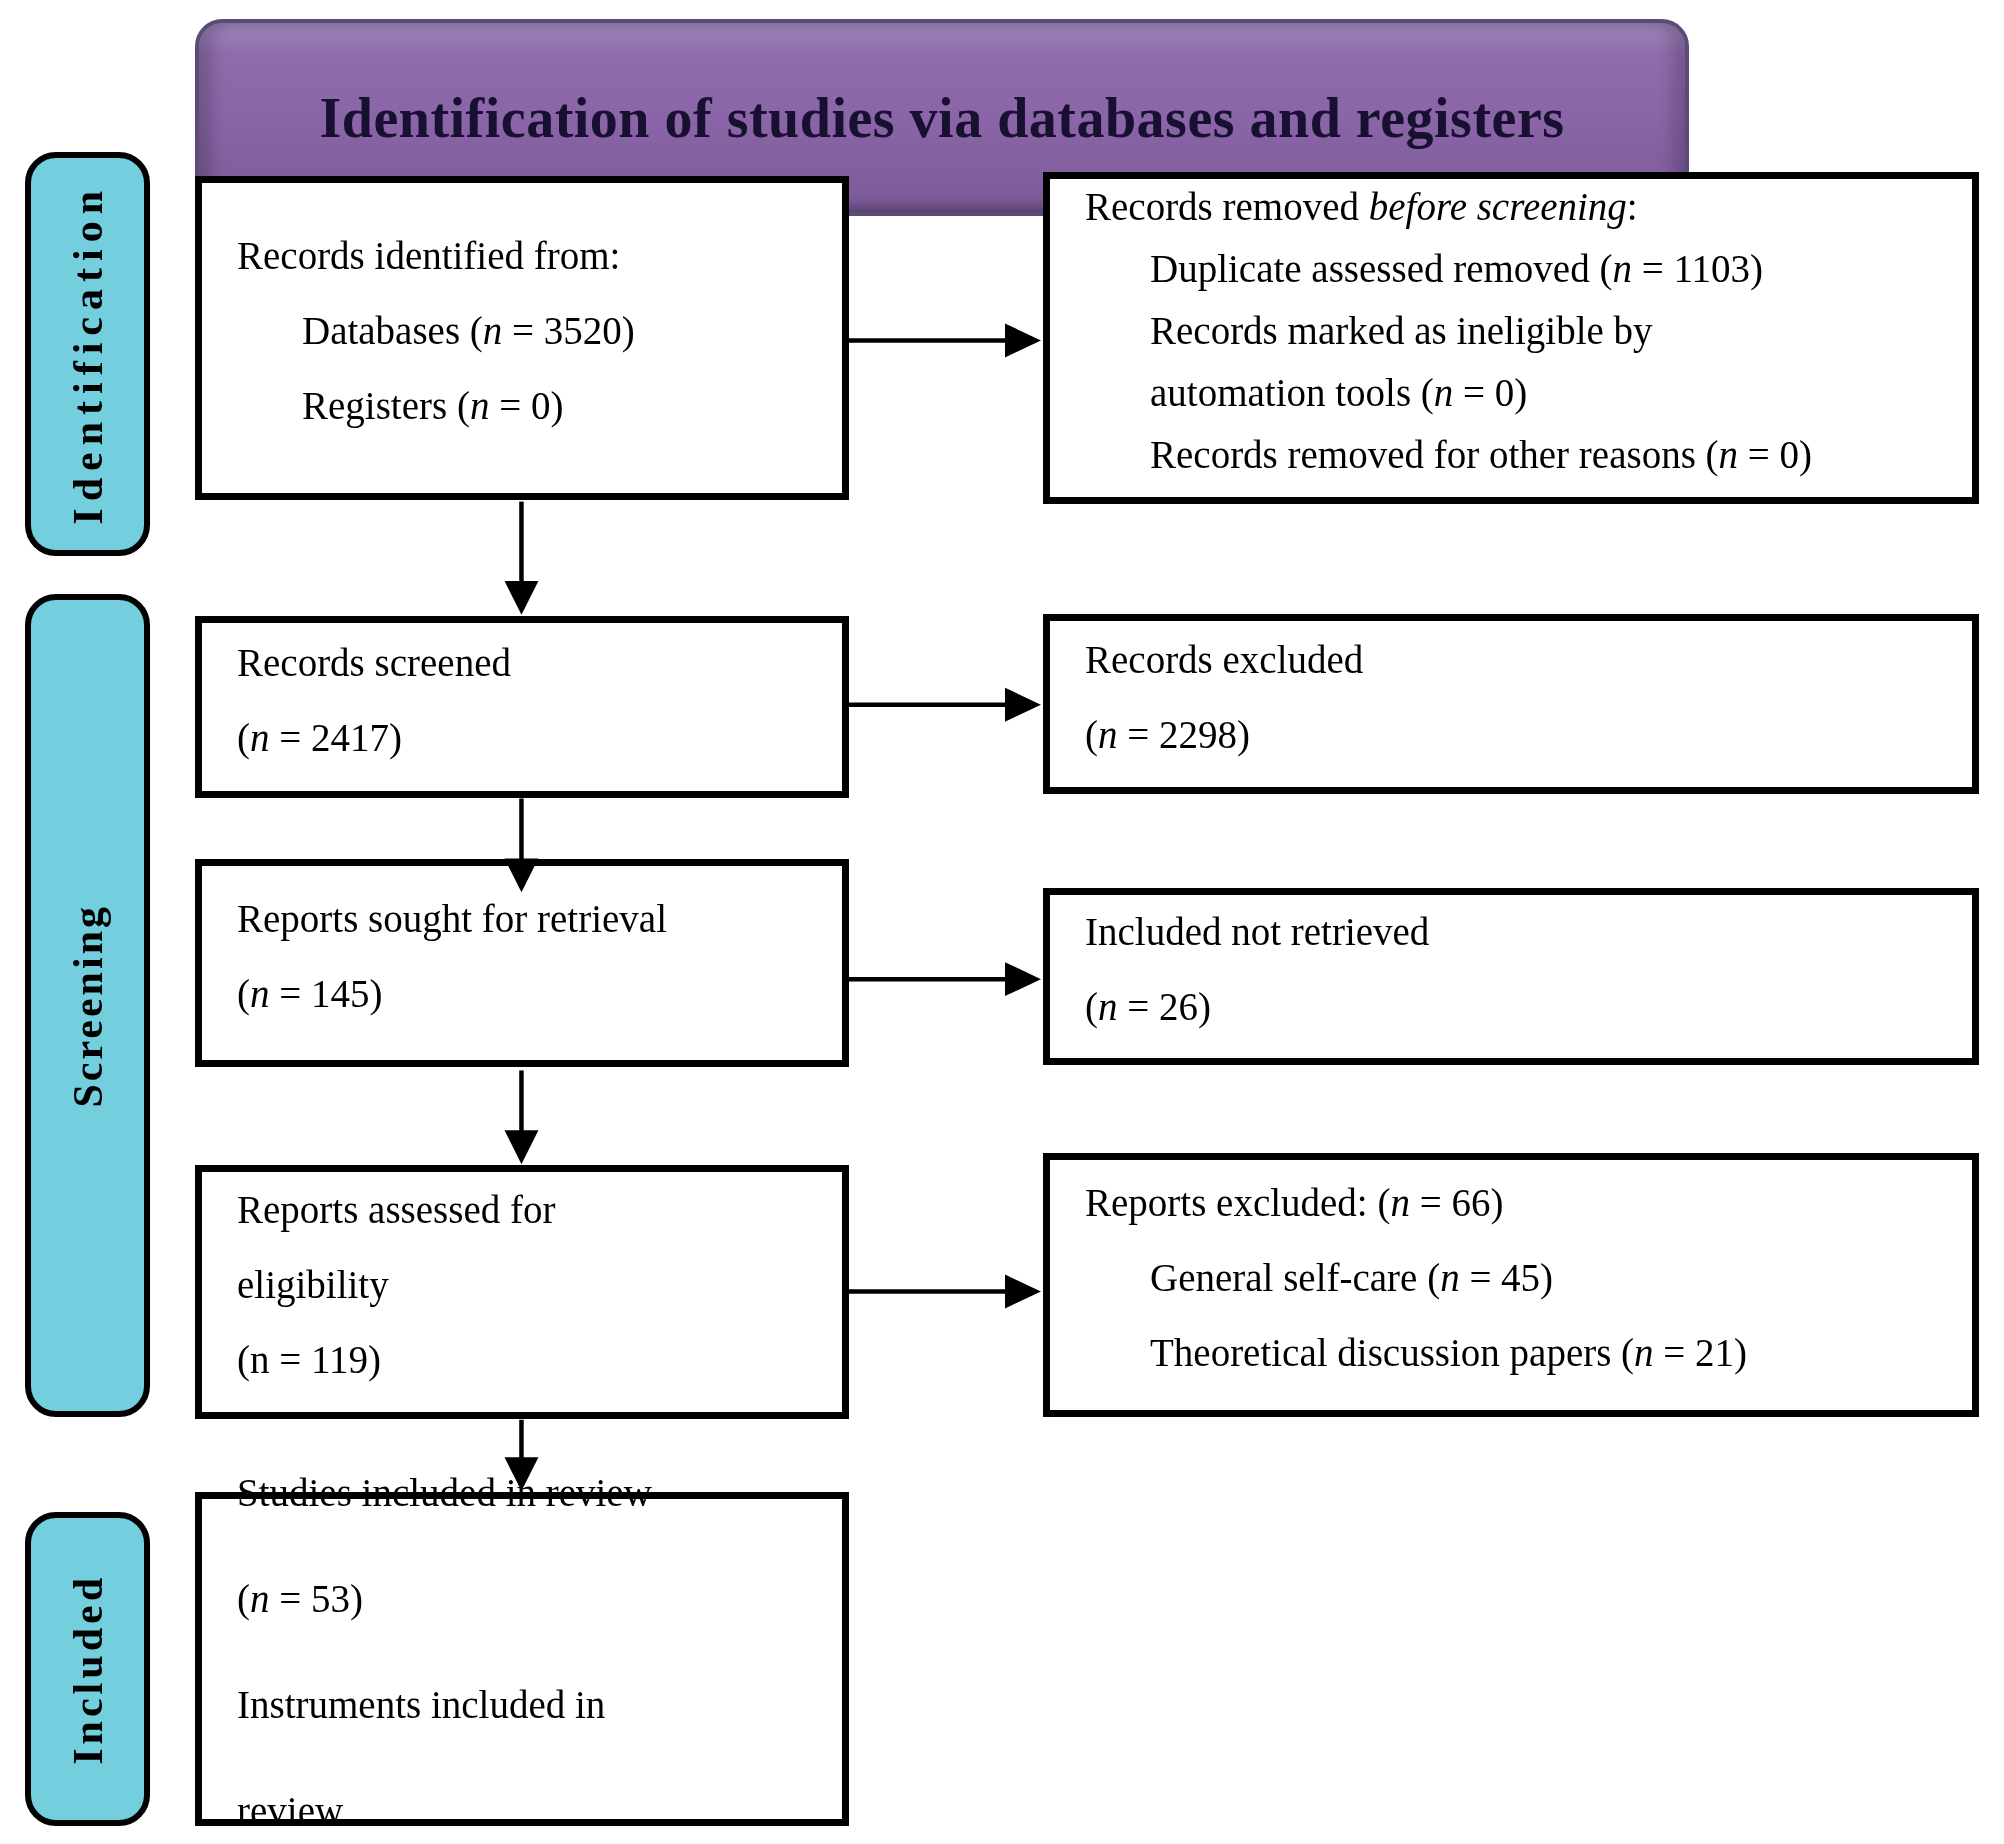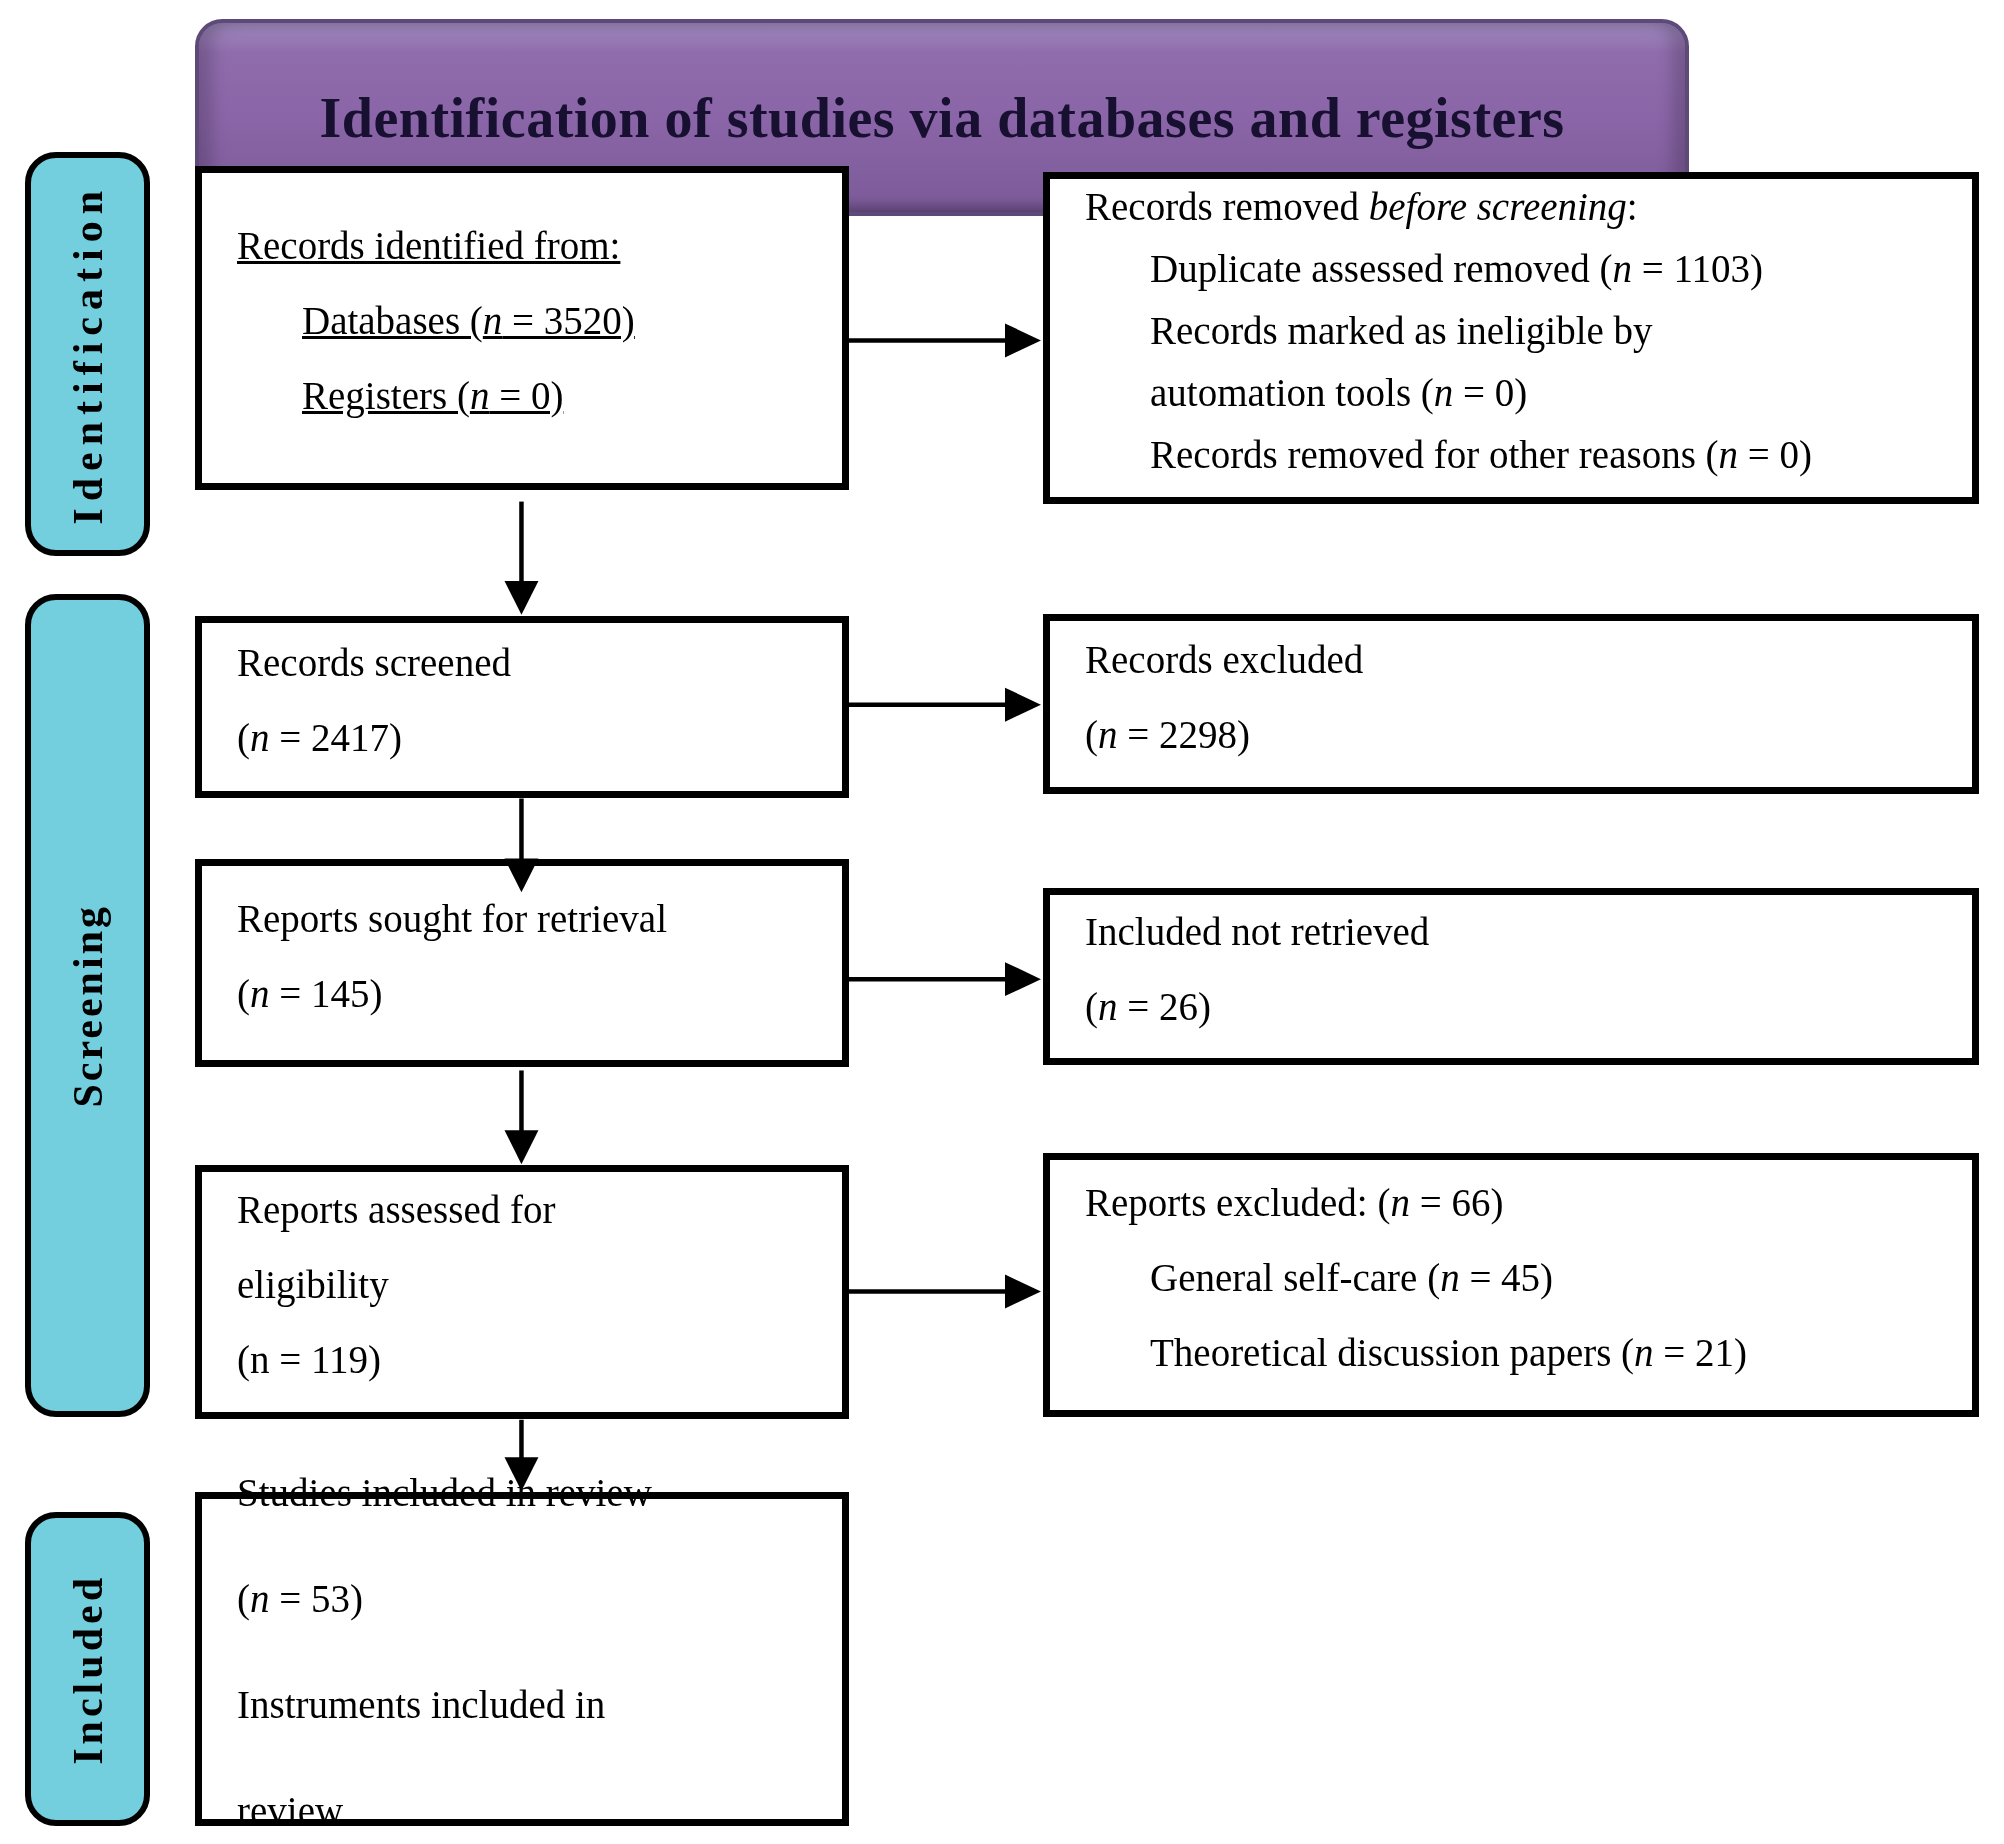--- a/index.html
+++ b/index.html
@@ -60,21 +60,21 @@
     padding:5px 20px 20px 35px;
     font-size:39px;
   }
   .box .line{line-height:75px;white-space:nowrap;}
   .box.tight .line{line-height:62px;}
   .box.compact .line{line-height:64px;}
   .line.ind{padding-left:65px;}
   .italic{font-style:italic;}
   .col1{left:195px;width:654px;}
   .col2{left:1043px;width:936px;}
-  #box-0{top:166px;height:324px;text-decoration:underline;}
+  #box-0{top:176px;height:324px;}
   #box-1{top:172px;height:332px;}
   #box-2{top:616px;height:182px;}
   #box-3{top:614px;height:180px;}
   #box-4{top:859px;height:208px;}
   #box-5{top:888px;height:177px;}
   #box-6{top:1165px;height:254px;}
   #box-7{top:1153px;height:264px;}
   #box-8{top:1492px;height:334px;gap:42px;}
   .arrows{
     position:absolute;left:0;top:0;width:2005px;height:1845px;

